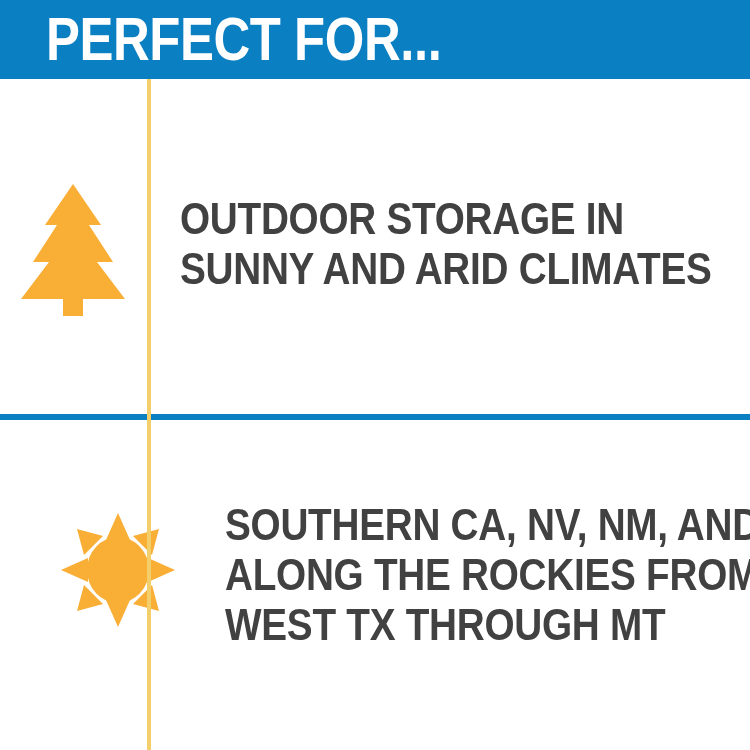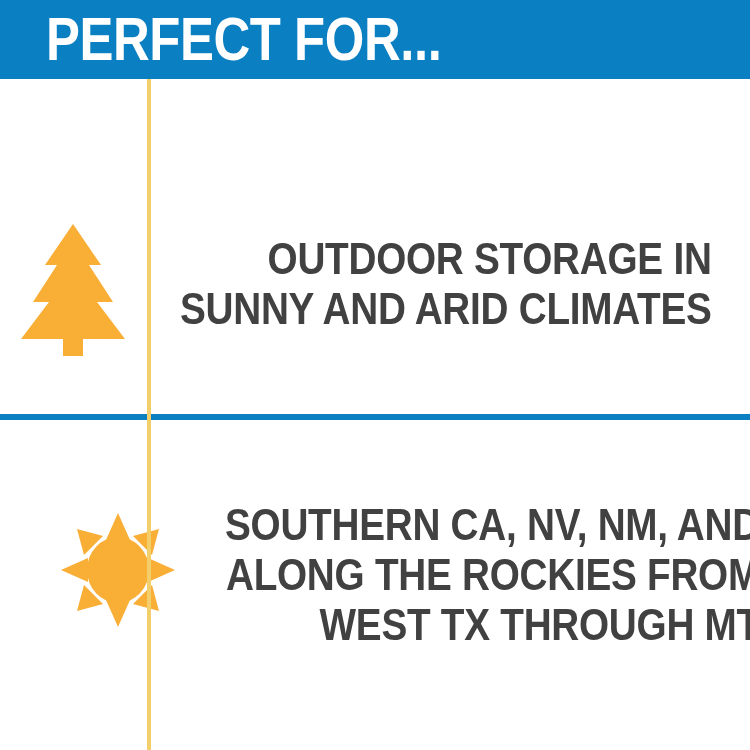--- a/index.html
+++ b/index.html
@@ -10,21 +10,20 @@
   body {
     font-family: "Liberation Sans", sans-serif;
   }
 
   #infographic {
     position: relative;
     width: 750px;
     height: 750px;
     background: #ffffff;
     overflow: hidden;
-    text-align: right;
   }
 
   
   .header-bar {
     position: absolute;
     left: 0;
     top: 0;
     width: 750px;
     height: 79px;
     background: #0a7fc2;
@@ -65,21 +64,21 @@
     background: #0a7fc2;
     z-index: 3;
   }
 
   
   .row {
     position: absolute;
     left: 0;
     width: 750px;
   }
-  .row-1 { top: 79px; height: 335px; margin-top: 40px; }
+  .row-1 { top: 79px; height: 335px; }
   .row-2 { top: 420px; height: 330px; margin-left: 45px; }
 
   .icon-cell {
     position: absolute;
     left: 0;
     top: 0;
     width: 147px;
     height: 100%;
   }
   .text-cell {

